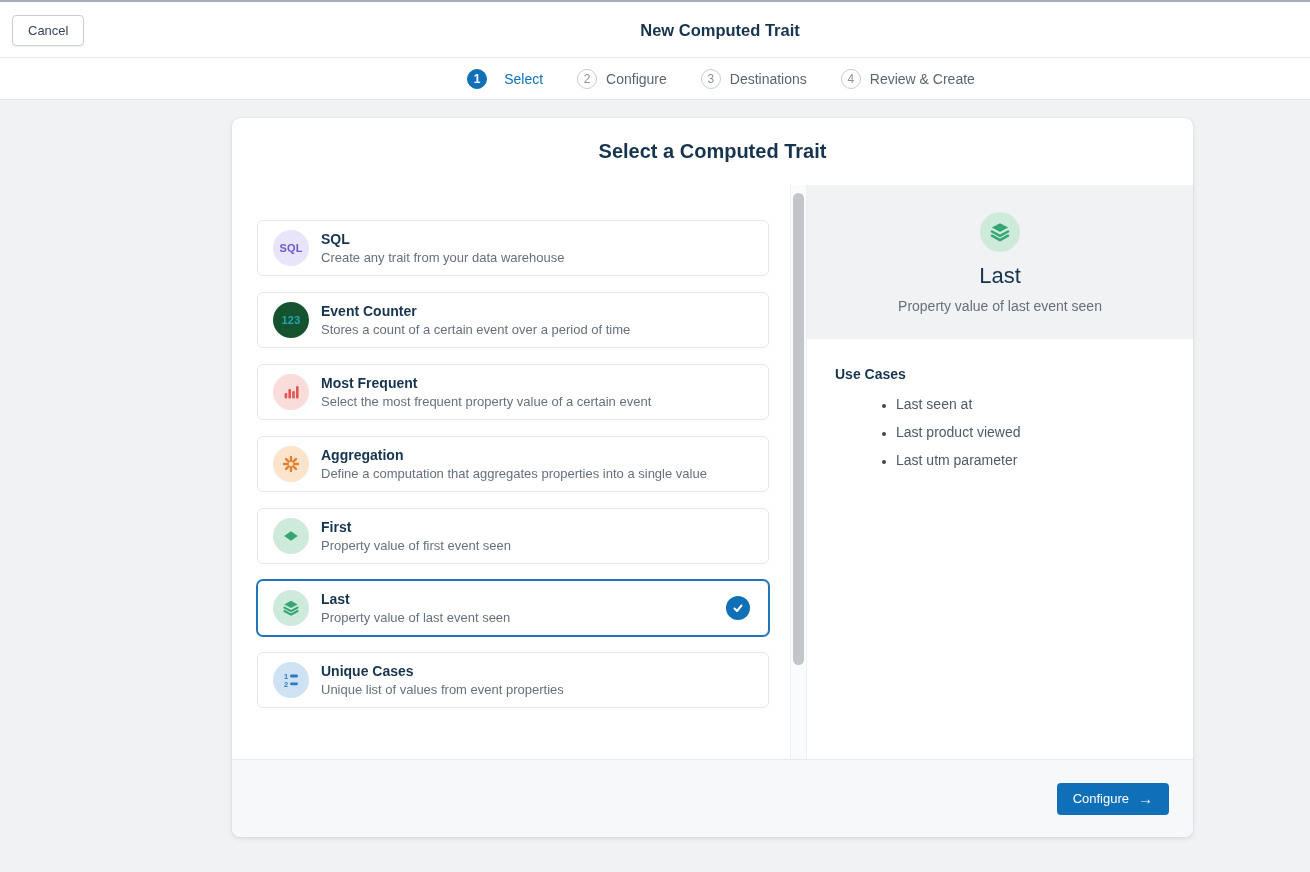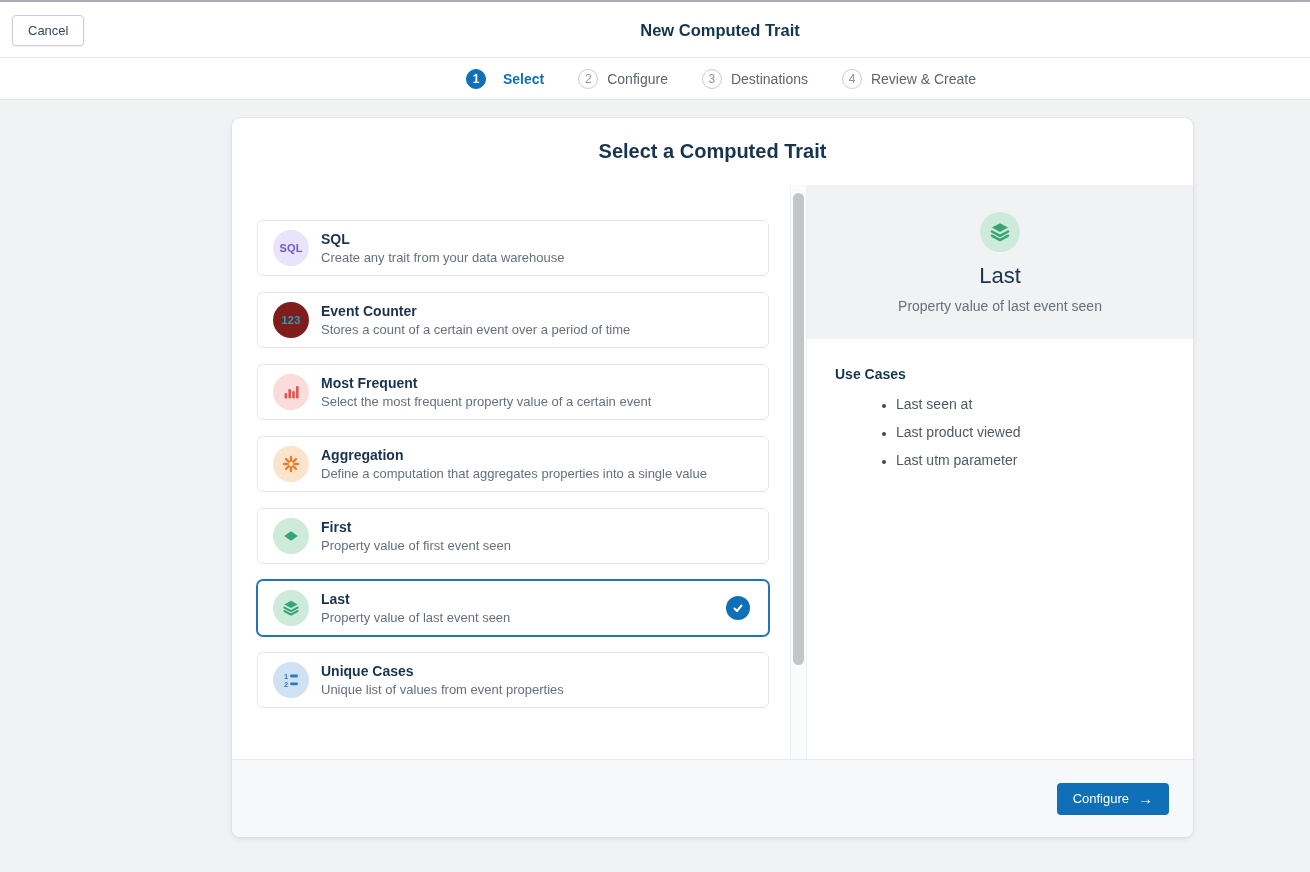--- a/index.html
+++ b/index.html
@@ -42,21 +42,21 @@
   }
   .steps{display:flex;gap:34px;align-items:center;transform:translateX(66px);}
   .step{display:flex;align-items:center;gap:9px;cursor:pointer;}
   .step-circle{
     width:20px;height:20px;border-radius:50%;
     display:flex;align-items:center;justify-content:center;
     font-size:12px;color:#8a929d;border:1px solid #c7ccd3;background:#fff;
   }
   .step.active .step-circle{background:var(--accent);border-color:var(--accent);color:#fff;font-weight:600;}
   .step-label{font-size:14px;color:#5b6570;}
-  .step.active .step-label{color:var(--accent);font-weight:700;margin-left:8px;}
+  .step.active .step-label{color:var(--accent);font-weight:400;margin-left:8px;}
 
   
   .card{
     position:absolute;left:232px;top:118px;width:961px;height:719px;
     background:#fff;border-radius:8px;overflow:hidden;
     box-shadow:0 0 1px rgba(67,90,111,0.35),0 2px 6px -2px rgba(67,90,111,0.25);
     display:flex;flex-direction:column;
   }
   .card-header{height:67px;flex:none;display:flex;align-items:center;justify-content:center;}
   .card-title{font-size:20px;font-weight:600;color:var(--navy);}
@@ -168,21 +168,21 @@
             <span class="badge-text">SQL</span>
           </span>
         <span class="t-text">
           <div class="t-name">SQL</div>
           <div class="t-desc">Create any trait from your data warehouse</div>
         </span>
 
       </div>
 
       <div class="trait-item">
-        <span class="t-icon" style="background: #7f1d1d; color: rgb(33, 163, 187);">
+        <span class="t-icon" style="background: #14532d; color: rgb(33, 163, 187);">
             <span class="badge-text">123</span>
           </span>
         <span class="t-text">
           <div class="t-name">Event Counter</div>
           <div class="t-desc">Stores a count of a certain event over a period of time</div>
         </span>
 
       </div>
 
       <div class="trait-item">

